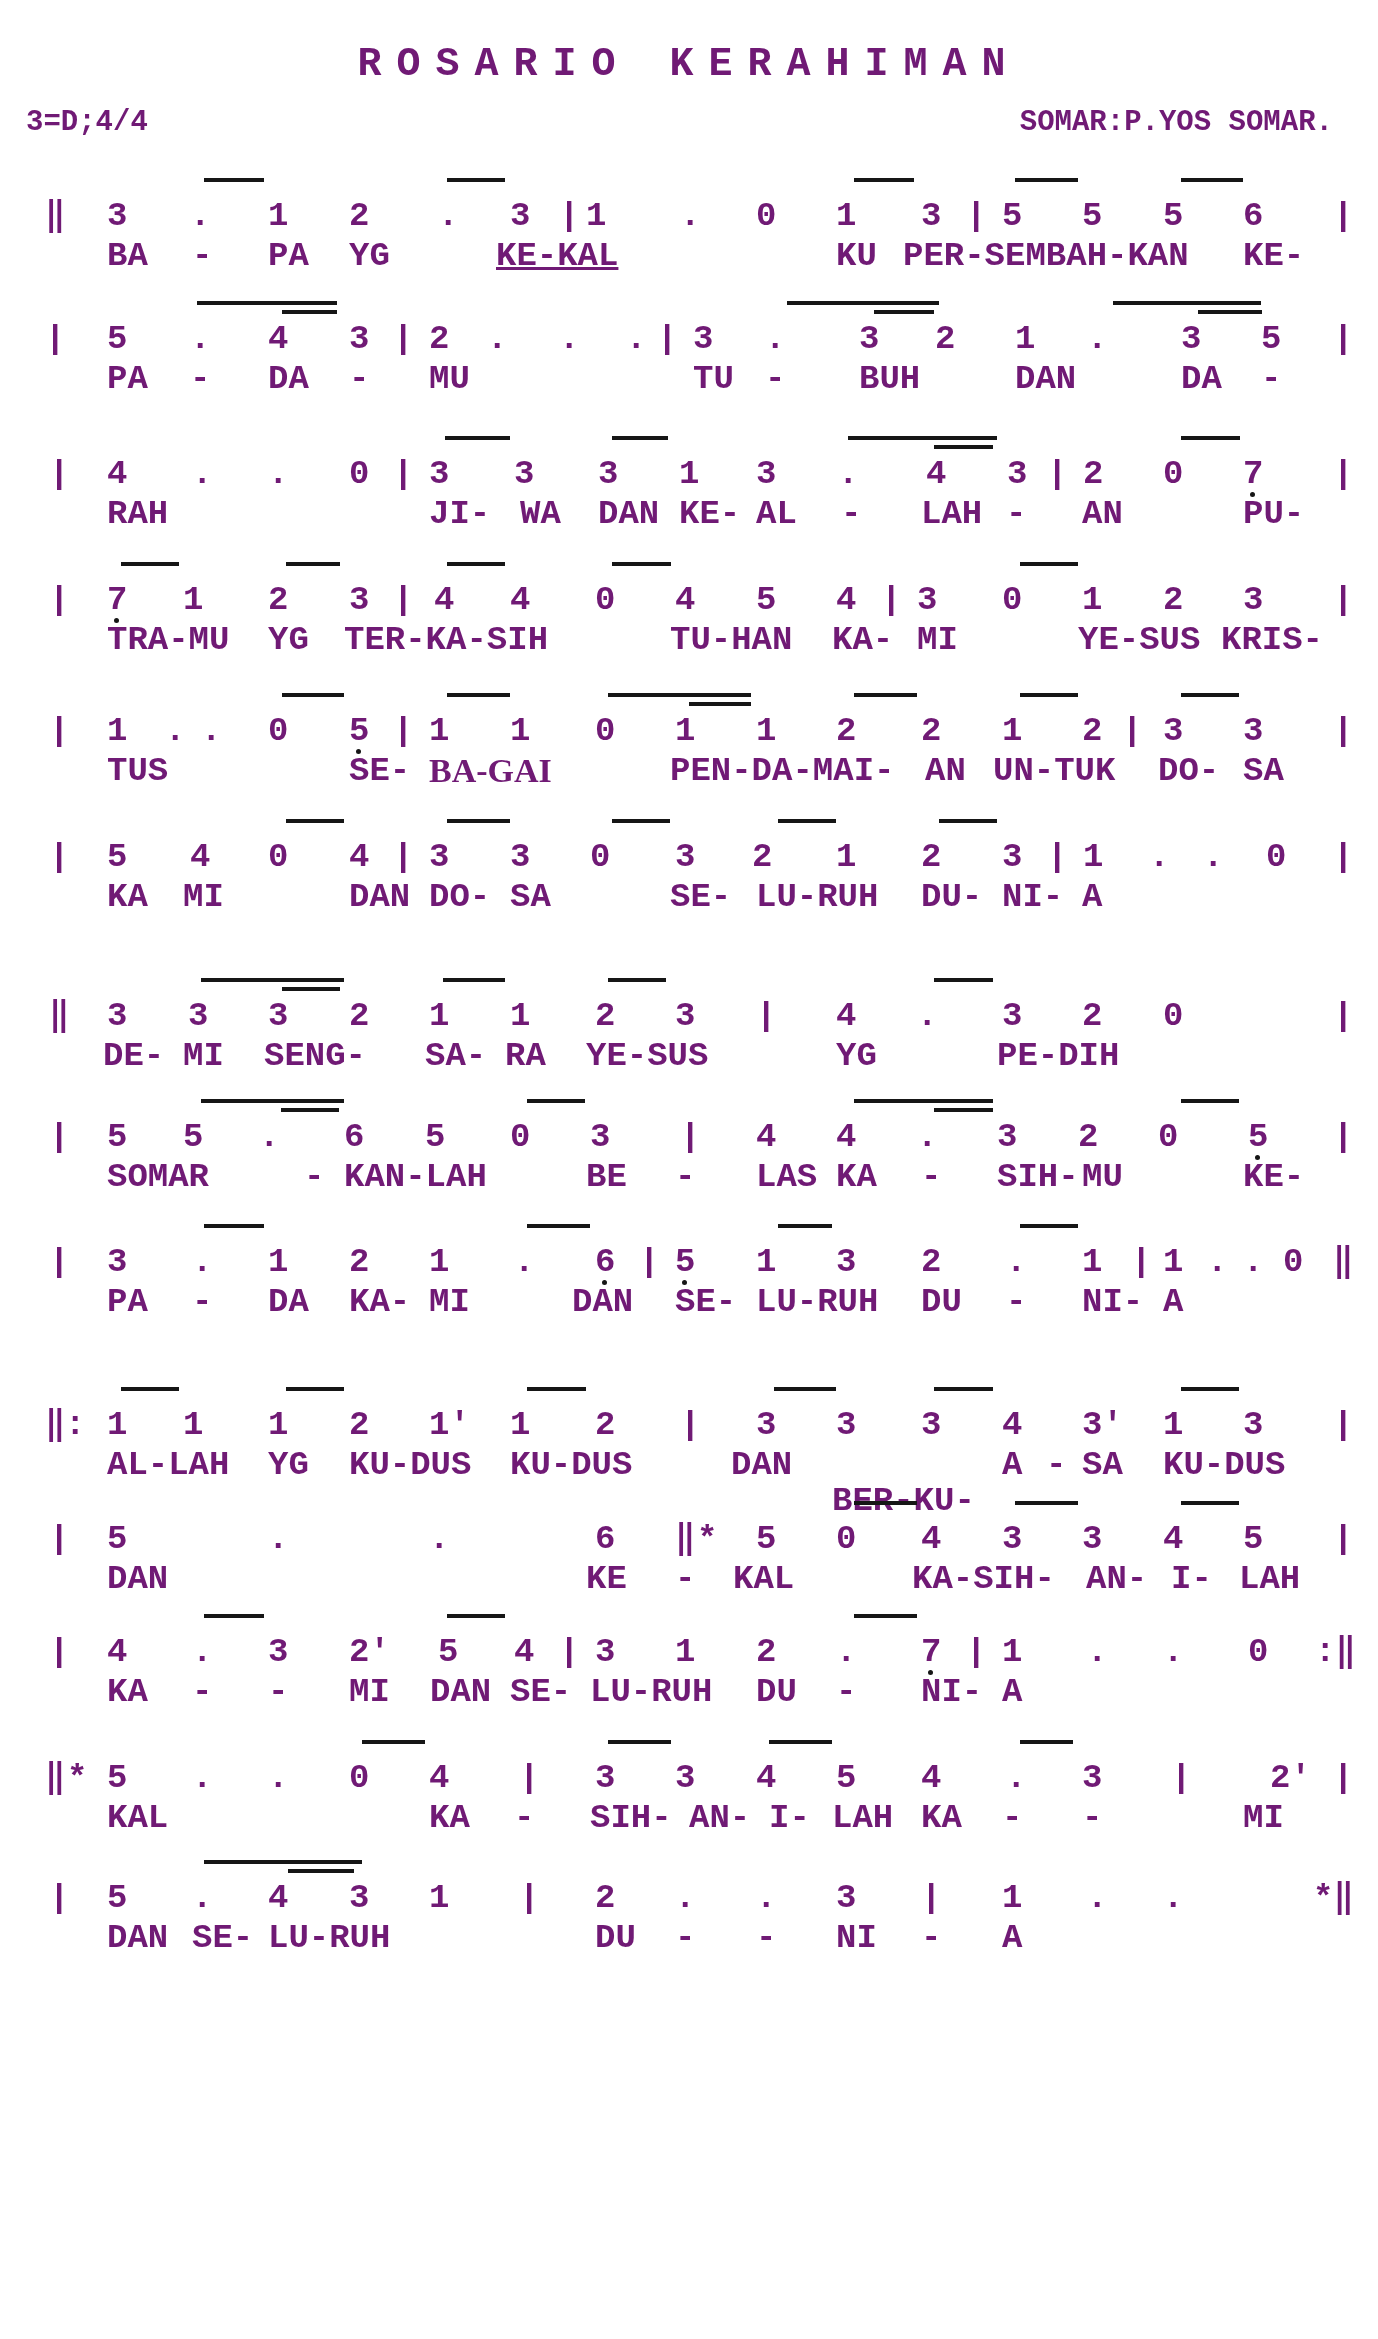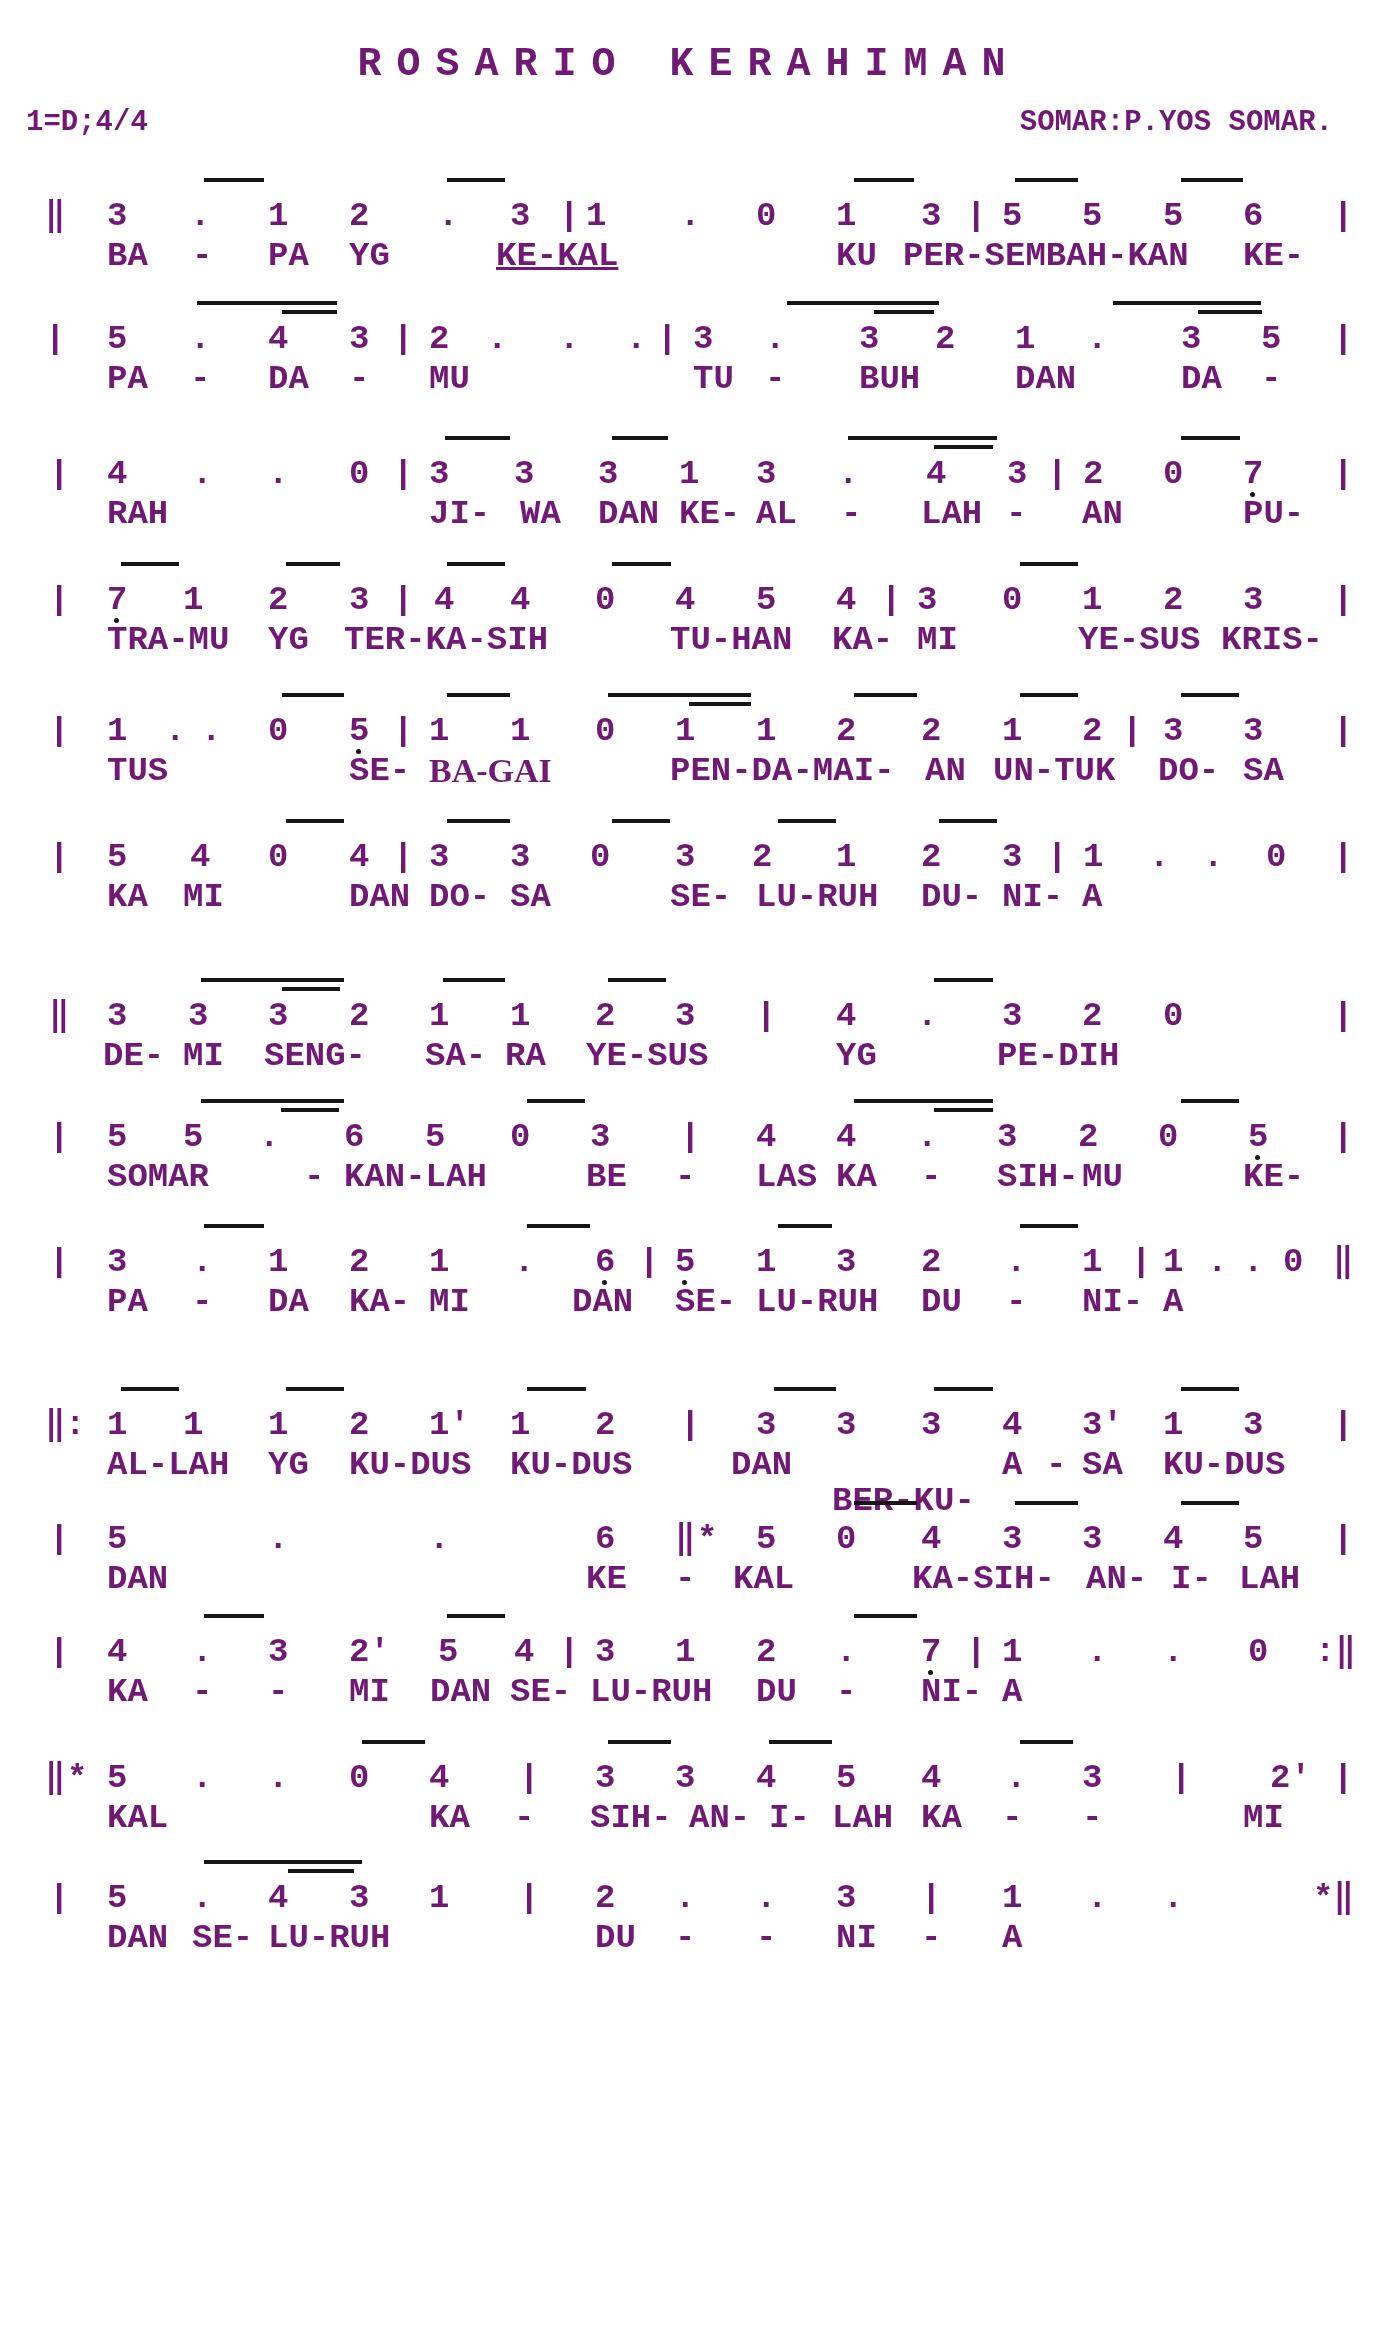--- a/index.html
+++ b/index.html
@@ -35,21 +35,21 @@
   }
   .beam{position:absolute;top:-21px;height:4px;background:#161616;}
   .beam2{top:-12px;}
   .subdot{position:absolute;top:35px;width:5px;height:5px;border-radius:50%;background:#161616;}
 </style>
 </head>
 <body>
 
 <div class="page">
   <div class="title">ROSARIO KERAHIMAN</div>
-  <div class="meta-left">1=D;4/4</div>
+  <div class="meta-left">3=D;4/4</div>
   <div class="meta-right">SOMAR:P.YOS SOMAR.</div>
 
 <div class="system" style="top: 199px;">
       <div class="beam" style="left: 204px; width: 60px;"></div>
       <div class="beam" style="left: 447px; width: 58px;"></div>
       <div class="beam" style="left: 854px; width: 60px;"></div>
       <div class="beam" style="left: 1015px; width: 63px;"></div>
       <div class="beam" style="left: 1181px; width: 62px;"></div>
       <span class="ntk" style="left: 45px;">‖</span>
       <span class="ntk" style="left: 107px;">3</span>

